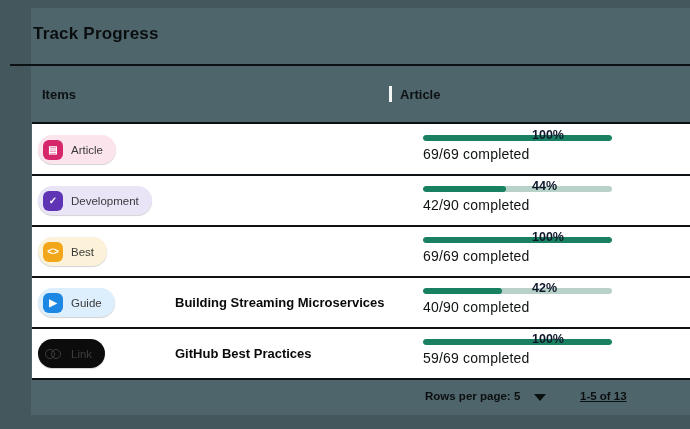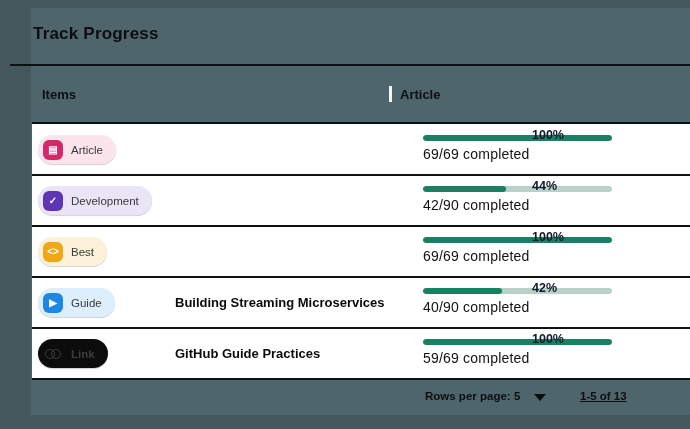--- a/index.html
+++ b/index.html
@@ -152,23 +152,23 @@
   </div>
     <div class="row-divider" style="top: 203px;"></div>
     <div class="row" style="top: 204px;">
     <div class="chip" style="background: rgb(12, 12, 12);">
       <span class="chip-icon" style="background: rgb(12, 12, 12); color: rgb(61, 61, 61);">
           <span class="chain">
             <i></i>
             <i></i>
           </span>
         </span>
-      <span class="chip-label" style="color: rgb(61, 61, 61); font-weight: bold;">Link</span>
+      <span class="chip-label" style="color: rgb(61, 61, 61);">Link</span>
     </div>
-    <div class="row-title">GitHub Guide Practices</div>
+    <div class="row-title">GitHub Best Practices</div>
     <div class="bar-track" style="background: rgb(184, 210, 202);">
       <div class="bar-fill" style="width: 100%; background: rgb(26, 128, 98);"></div>
     </div>
     <div class="pct">100%</div>
     <div class="completed">59/69 completed</div>
   </div>
   </div>
 <div class="panel-line panel-line-bottom"></div>
 
 <div class="footer">

